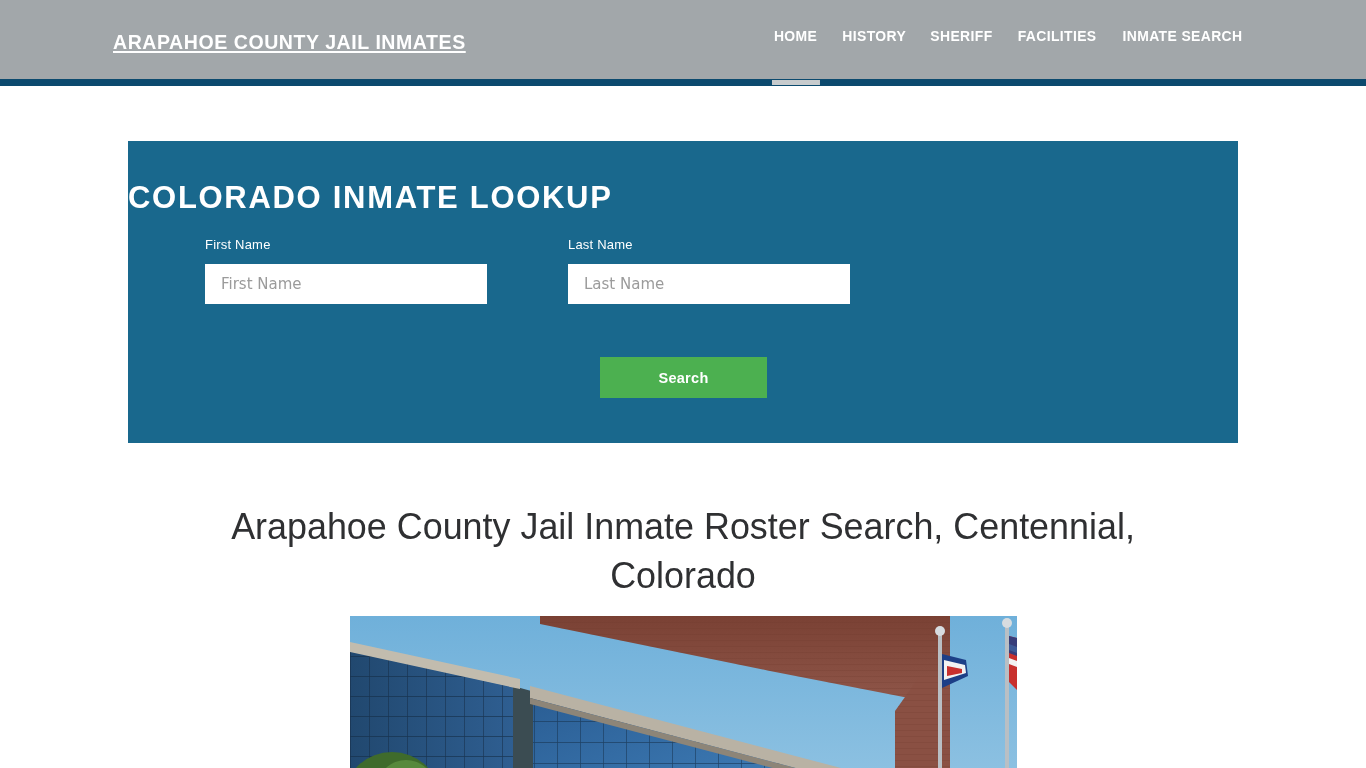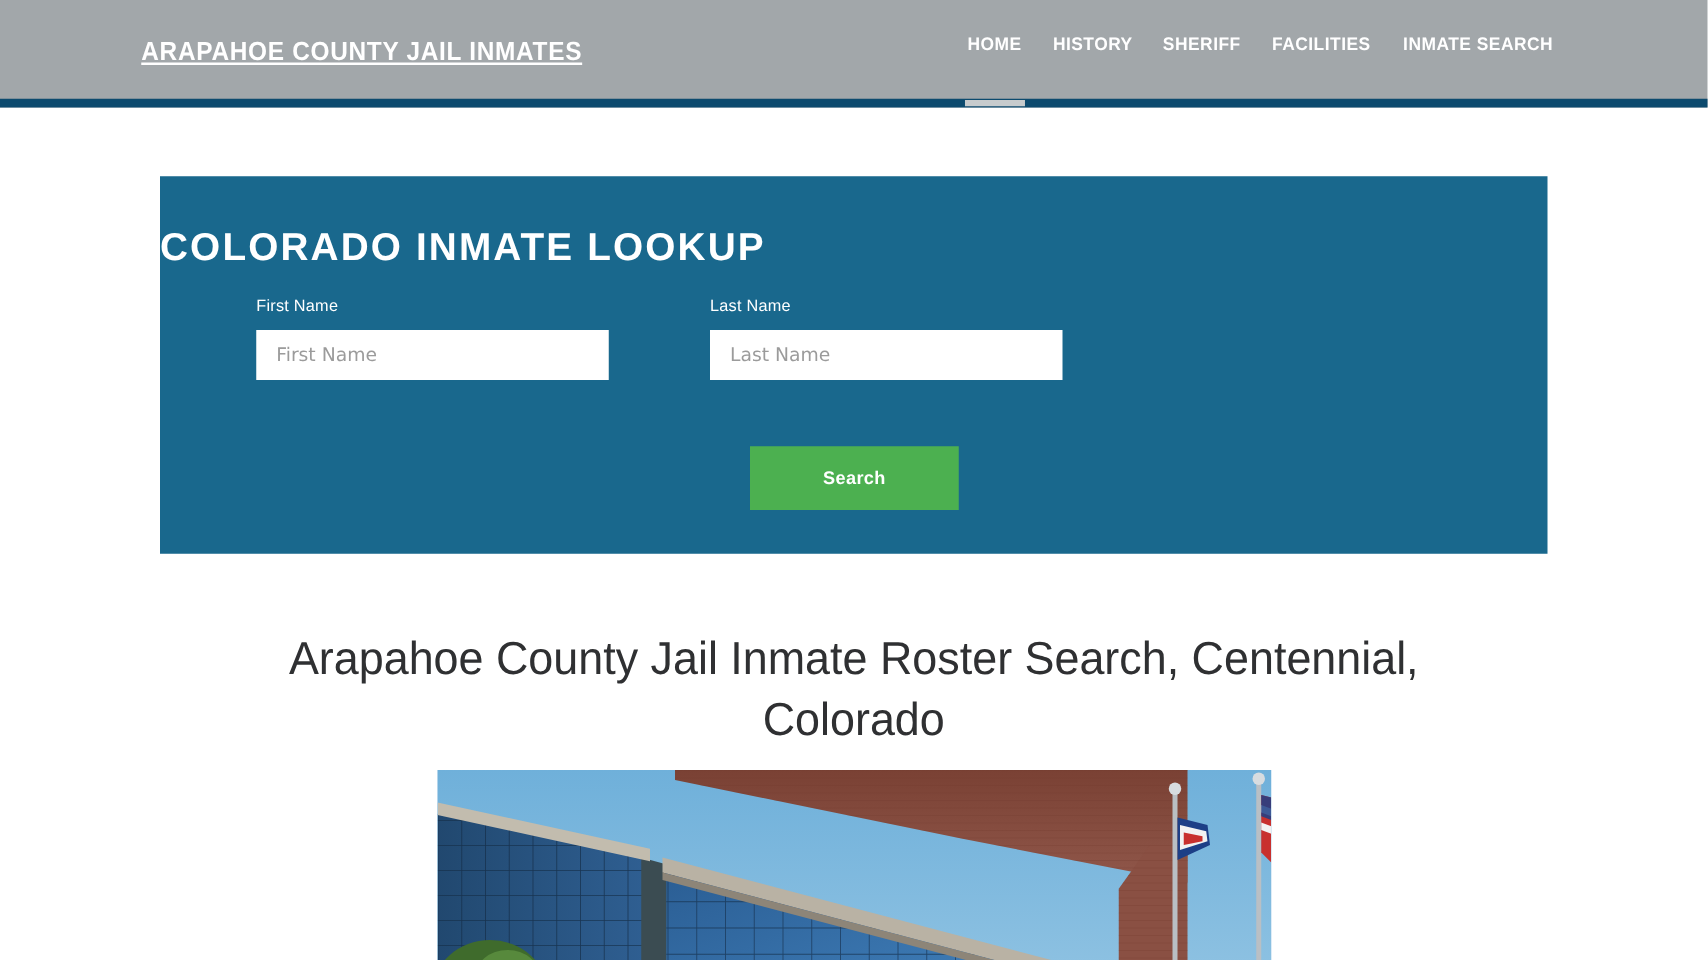--- a/index.html
+++ b/index.html
@@ -121,21 +121,21 @@
   }
   .field-input::placeholder {
     color: #9b9b9b;
     opacity: 1;
   }
   .search-button {
     position: absolute;
     left: 472px;
     top: 216px;
     width: 167px;
-    height: 51px;
+    height: 41px;
     background: #4cb050;
     border: none;
     color: #ffffff;
     font-family: "Liberation Sans", sans-serif;
     font-size: 14.5px;
     font-weight: bold;
     letter-spacing: 0.3px;
     cursor: pointer;
   }
 

